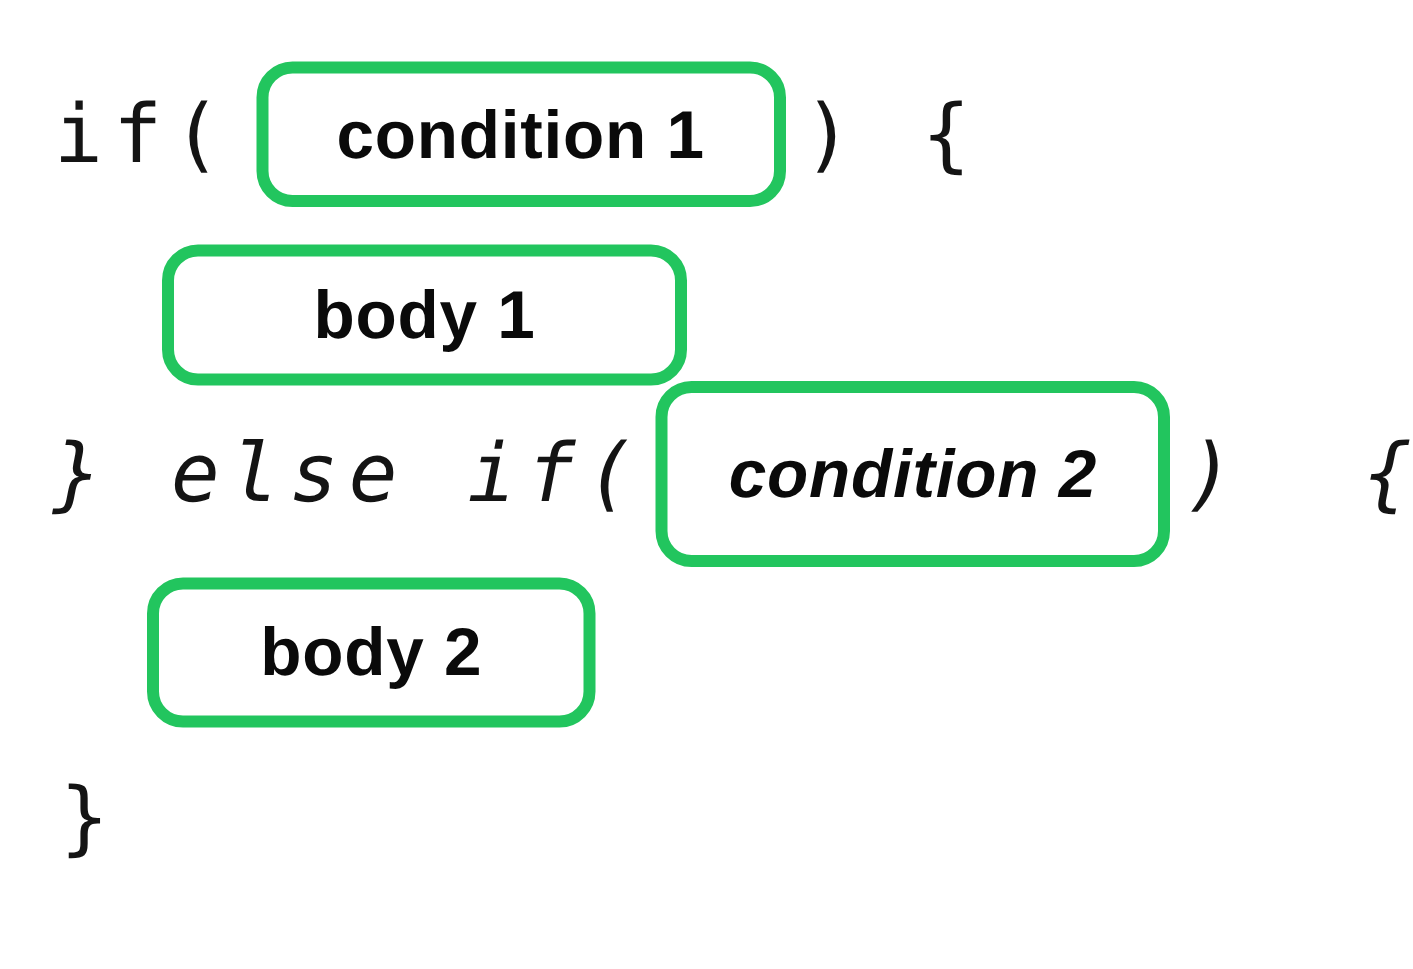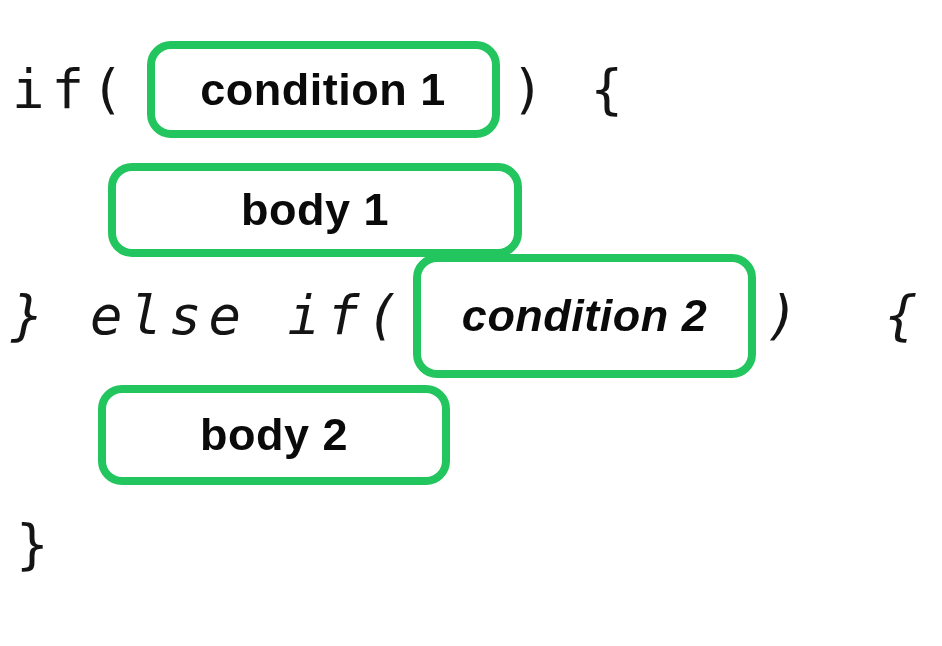--- a/index.html
+++ b/index.html
@@ -37,35 +37,36 @@
     font-size: 45px;
     font-weight: 600;
     color: #0a0a0a;
     letter-spacing: 0.5px;
     white-space: pre;
   }
   .row {
     position: absolute;
     display: flex;
     align-items: center;
+    margin-left: 24px;
   }
   
   #row1 { left: 12px; top: 41px; height: 97px; }
   #row1 .code.before { margin-right: 16px; }
   #row1 .slot { width: 353px; height: 97px; }
   #row1 .code.after { margin-left: 12px; }
   
-  #slot-body1 { position: absolute; left: 108px; top: 163px; width: 414px; height: 94px; }
+  #slot-body1 { position: absolute; left: 108px; top: 163px; width: 350px; height: 94px; }
   
   #row3 { left: 11px; top: 267px; height: 98px; font-style: italic; }
   #row3 .code.before { margin-right: 7px; }
   #row3 .slot { width: 343px; height: 124px; }
   #row3 .code.after { margin-left: 10px; }
   
-  #slot-body2 { position: absolute; left: 98px; top: 385px; width: 352px; height: 100px; }
+  #slot-body2 { position: absolute; left: 98px; top: 385px; width: 299px; height: 100px; }
   
   #row5 { left: 16px; top: 505px; height: 80px; }
 </style>
 </head>
 <body>
 
 <div id="canvas">
 
   <div id="row1" class="row">
     <span class="code before">if(</span>

